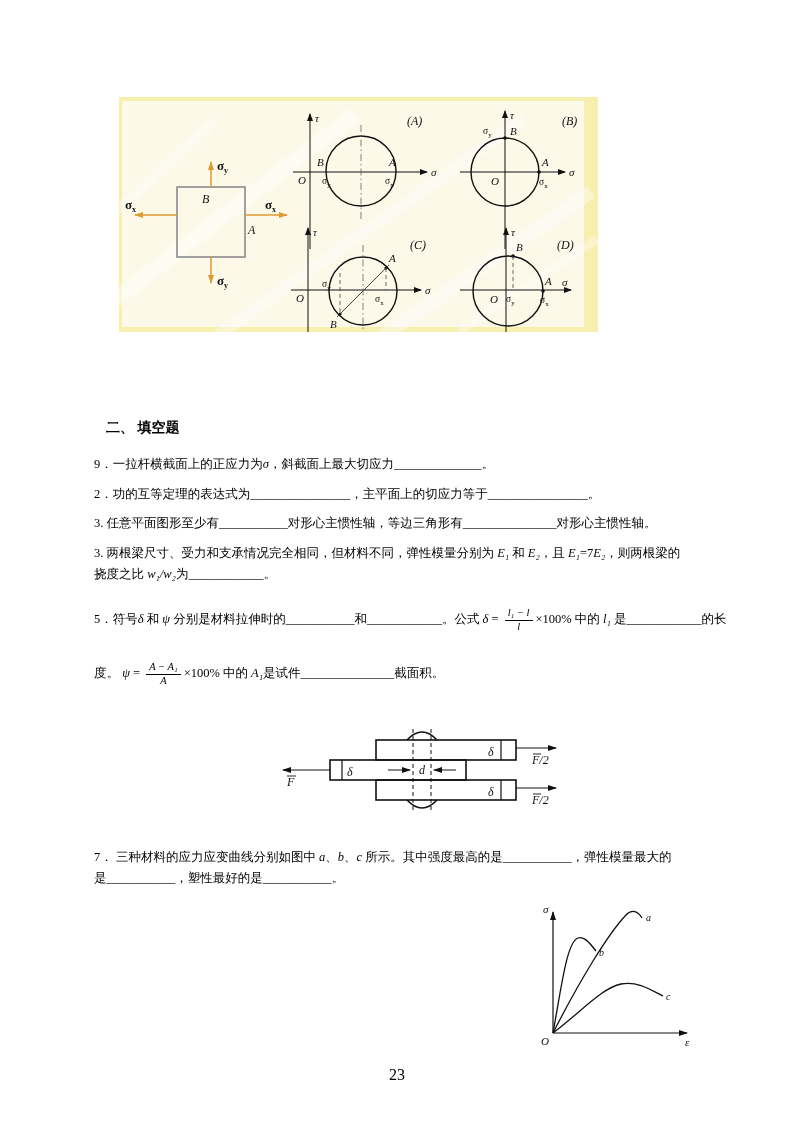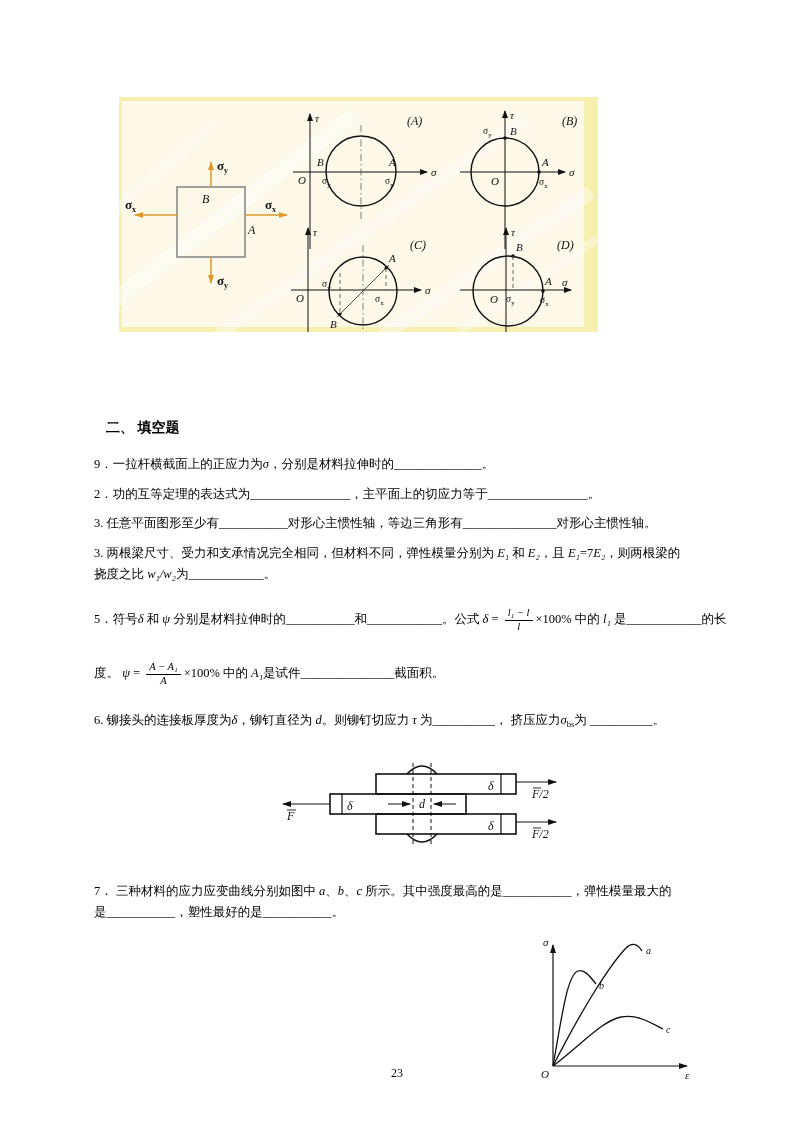--- a/index.html
+++ b/index.html
@@ -11,21 +11,21 @@
   .sec-title{font-size:14px;font-weight:bold;margin:0 0 16px 12px;}
   .q{margin:0 0 8.5px 0;}
   .it{font-style:italic;font-family:"Liberation Serif",serif;}
   .sb{font-size:8.5px;vertical-align:-3px;}
   .frac{display:inline-block;vertical-align:middle;text-align:center;font-style:italic;
         font-size:10.5px;line-height:1.2;margin:14px 3px;}
   .frac .fn{display:block;border-bottom:1px solid #000;padding:0 3px;}
   .frac .fd{display:block;}
   #fig-rivet{margin:14px 0 12px 182px;display:block;}
   #fig-curves{margin:6px 0 0 436px;display:block;}
-  .pageno{position:absolute;top:1066px;left:0;width:794px;text-align:center;font-size:12px;}
+  .pageno{position:absolute;top:1066px;left:0;width:794px;text-align:center;font-size:16px;}
   svg text{font-family:"Liberation Serif",serif;fill:#111;}
 </style>
 </head>
 <body>
 
 <div class="page">
 
   <svg id="fig-mohr" class="fig" width="479" height="235" viewBox="0 0 479 235">
     <defs>
       <marker id="ah-o" markerWidth="10" markerHeight="8" refX="8" refY="3" orient="auto" markerUnits="userSpaceOnUse">
@@ -125,26 +125,25 @@
       <text x="426" y="188" font-size="11" font-style="italic">A</text>
       <text x="387" y="205" font-size="9.5"><tspan>σ</tspan><tspan dy="2.5" font-size="7">y</tspan></text>
       <text x="421" y="206" font-size="9.5"><tspan>σ</tspan><tspan dy="2.5" font-size="7">x</tspan></text>
       <text x="438" y="152" font-size="12" font-style="italic">(D)</text>
     </g>
   </svg>
 
   <div class="content">
     <p class="sec-title">二、 填空题</p>
 
-    <p class="q"><span>9．一拉杆横截面上的正应力为</span><span class="it">σ</span><span>，分别是材料拉伸时的</span><span>______________</span><span>。</span></p>
+    <p class="q"><span>9．一拉杆横截面上的正应力为</span><span class="it">σ</span><span>，斜截面上最大切应力</span><span>______________</span><span>。</span></p>
     <p class="q"><span>2．功的互等定理的表达式为</span><span>________________</span><span>，主平面上的切应力等于</span><span>________________</span><span>。</span></p>
     <p class="q"><span>3. 任意平面图形至少有</span><span>___________</span><span>对形心主惯性轴，等边三角形有</span><span>_______________</span><span>对形心主惯性轴。</span></p>
     <p class="q"><span>3. 两根梁尺寸、受力和支承情况完全相同，但材料不同，弹性模量分别为 </span><span class="it">E₁</span><span> 和 </span><span class="it">E₂</span><span>，且 </span><span class="it">E₁</span><span>=7</span><span class="it">E₂</span><span>，则两根梁的</span><br><span>挠度之比 </span><span class="it">w₁/w₂</span><span>为</span><span>____________</span><span>。</span></p>
     <p class="q"><span>5．符号</span><span class="it">δ</span><span> 和 </span><span class="it">ψ</span><span> 分别是材料拉伸时的</span><span>___________</span><span>和</span><span>____________</span><span>。公式 </span><span class="it">δ</span><span> = </span><span class="frac"><span class="fn">l₁ − l</span><span class="fd">l</span></span><span>×100% 中的 </span><span class="it">l₁</span><span> 是</span><span>____________</span><span>的长</span><br><span>度。 </span><span class="it">ψ</span><span> = </span><span class="frac"><span class="fn">A − A₁</span><span class="fd">A</span></span><span>×100% 中的 </span><span class="it">A₁</span><span>是试件</span><span>_______________</span><span>截面积。</span></p>
-    <p class="q"><span>6. 铆接头的连接板厚度为</span><span class="it">δ</span><span>，铆钉直径为 </span><span class="it">d</span><span>。则铆钉切应力 </span><span class="it">τ</span><span> 为</span><span>__________</span><span>，  挤压应力</span><span class="it">σ</span><span class="sb">bs</span><span>为 </span><span>__________</span><span>。</span></p>
 
     <svg id="fig-rivet" width="320" height="120" viewBox="0 0 320 120">
       <defs>
         <marker id="ah-r" markerWidth="10" markerHeight="8" refX="8" refY="3" orient="auto" markerUnits="userSpaceOnUse">
           <path d="M0,0 L9,3 L0,6 Z" fill="#111"></path>
         </marker>
       </defs>
       <g fill="none" stroke="#111" stroke-width="1.6">
         <rect x="100" y="25" width="140" height="20"></rect>
         <rect x="54" y="45" width="136" height="20"></rect>

